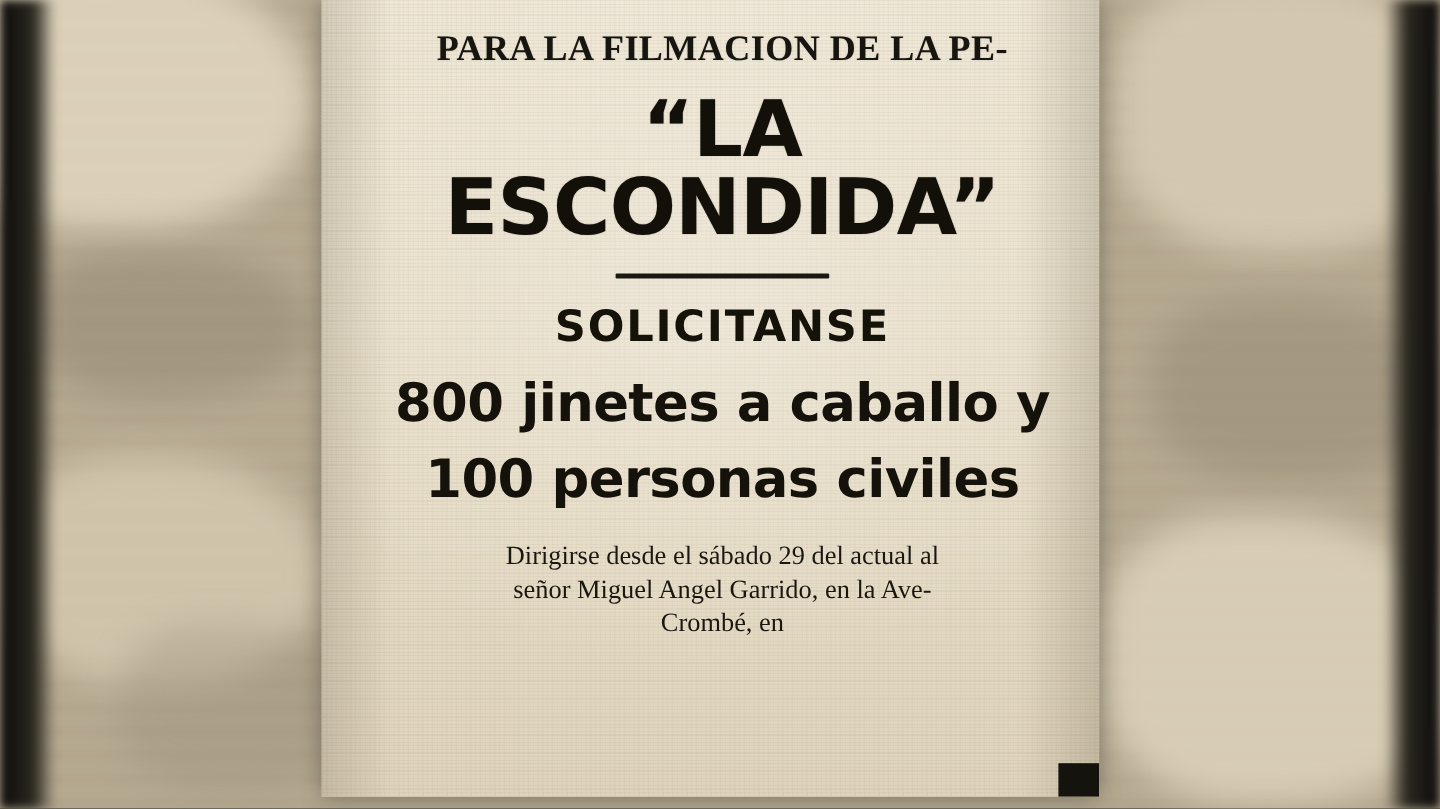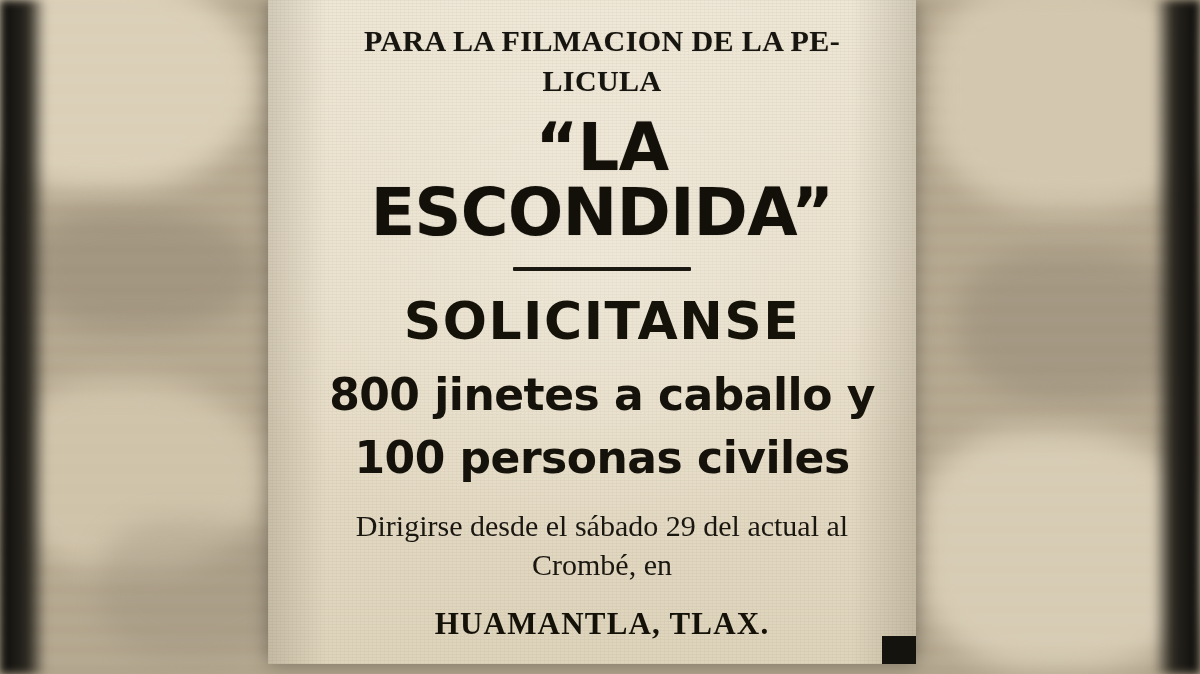--- a/index.html
+++ b/index.html
@@ -131,40 +131,40 @@
     width: 178px;
     height: 4px;
     background: #1b1812;
     margin: 22px auto 20px auto;
     border-radius: 1px;
   }
 
   .solicit {
     font-family: "DejaVu Sans", sans-serif;
     font-weight: 700;
-    font-size: 52px;
+    font-size: 36px;
     letter-spacing: 1.5px;
     margin: 0 0 16px 0;
     color: #141209;
   }
 
   .big-line {
     font-family: "DejaVu Sans", sans-serif;
     font-weight: 700;
     font-size: 44px;
     line-height: 1.25;
     letter-spacing: -0.5px;
     margin: 10px 0 0 0;
     color: #14120a;
   }
   .big-line.second { margin-top: 8px; }
 
   .body-text {
     font-family: "Liberation Serif", serif;
-    font-size: 30px;
+    font-size: 22px;
     line-height: 1.28;
     margin: 22px 0 0 0;
     color: #1a1711;
   }
   .body-text .ln { display: block; }
 
   .city {
     font-family: "Liberation Serif", serif;
     font-weight: 700;
     font-size: 31px;
@@ -199,36 +199,35 @@
   <div class="smudge s7"></div>
   <div class="edge-left"></div>
   <div class="edge-right"></div>
 
   <div class="clipping">
     <div class="grain"></div>
 
     <div class="ad-inner">
 
       <div class="line-head">PARA LA FILMACION DE LA PE-</div>
-      <div class="line-head">LICULA</div>
 
       <div class="title">“LA ESCONDIDA”</div>
 
       <div class="rule"></div>
 
       <div class="solicit">SOLICITANSE</div>
 
       <div class="big-line">800 jinetes a caballo y</div>
       <div class="big-line second">100 personas civiles</div>
 
       <div class="body-text">
         <span class="ln">Dirigirse desde el sábado 29 del actual al</span>
+        <span class="ln">señor Miguel Angel Garrido, en la Ave-</span>
         <span class="ln">Crombé, en</span>
       </div>
 
-      <div class="city">HUAMANTLA, TLAX.</div>
 
     </div>
 
     <div class="nick"></div>
   </div>
 
 </div>
 
 </body></html>

